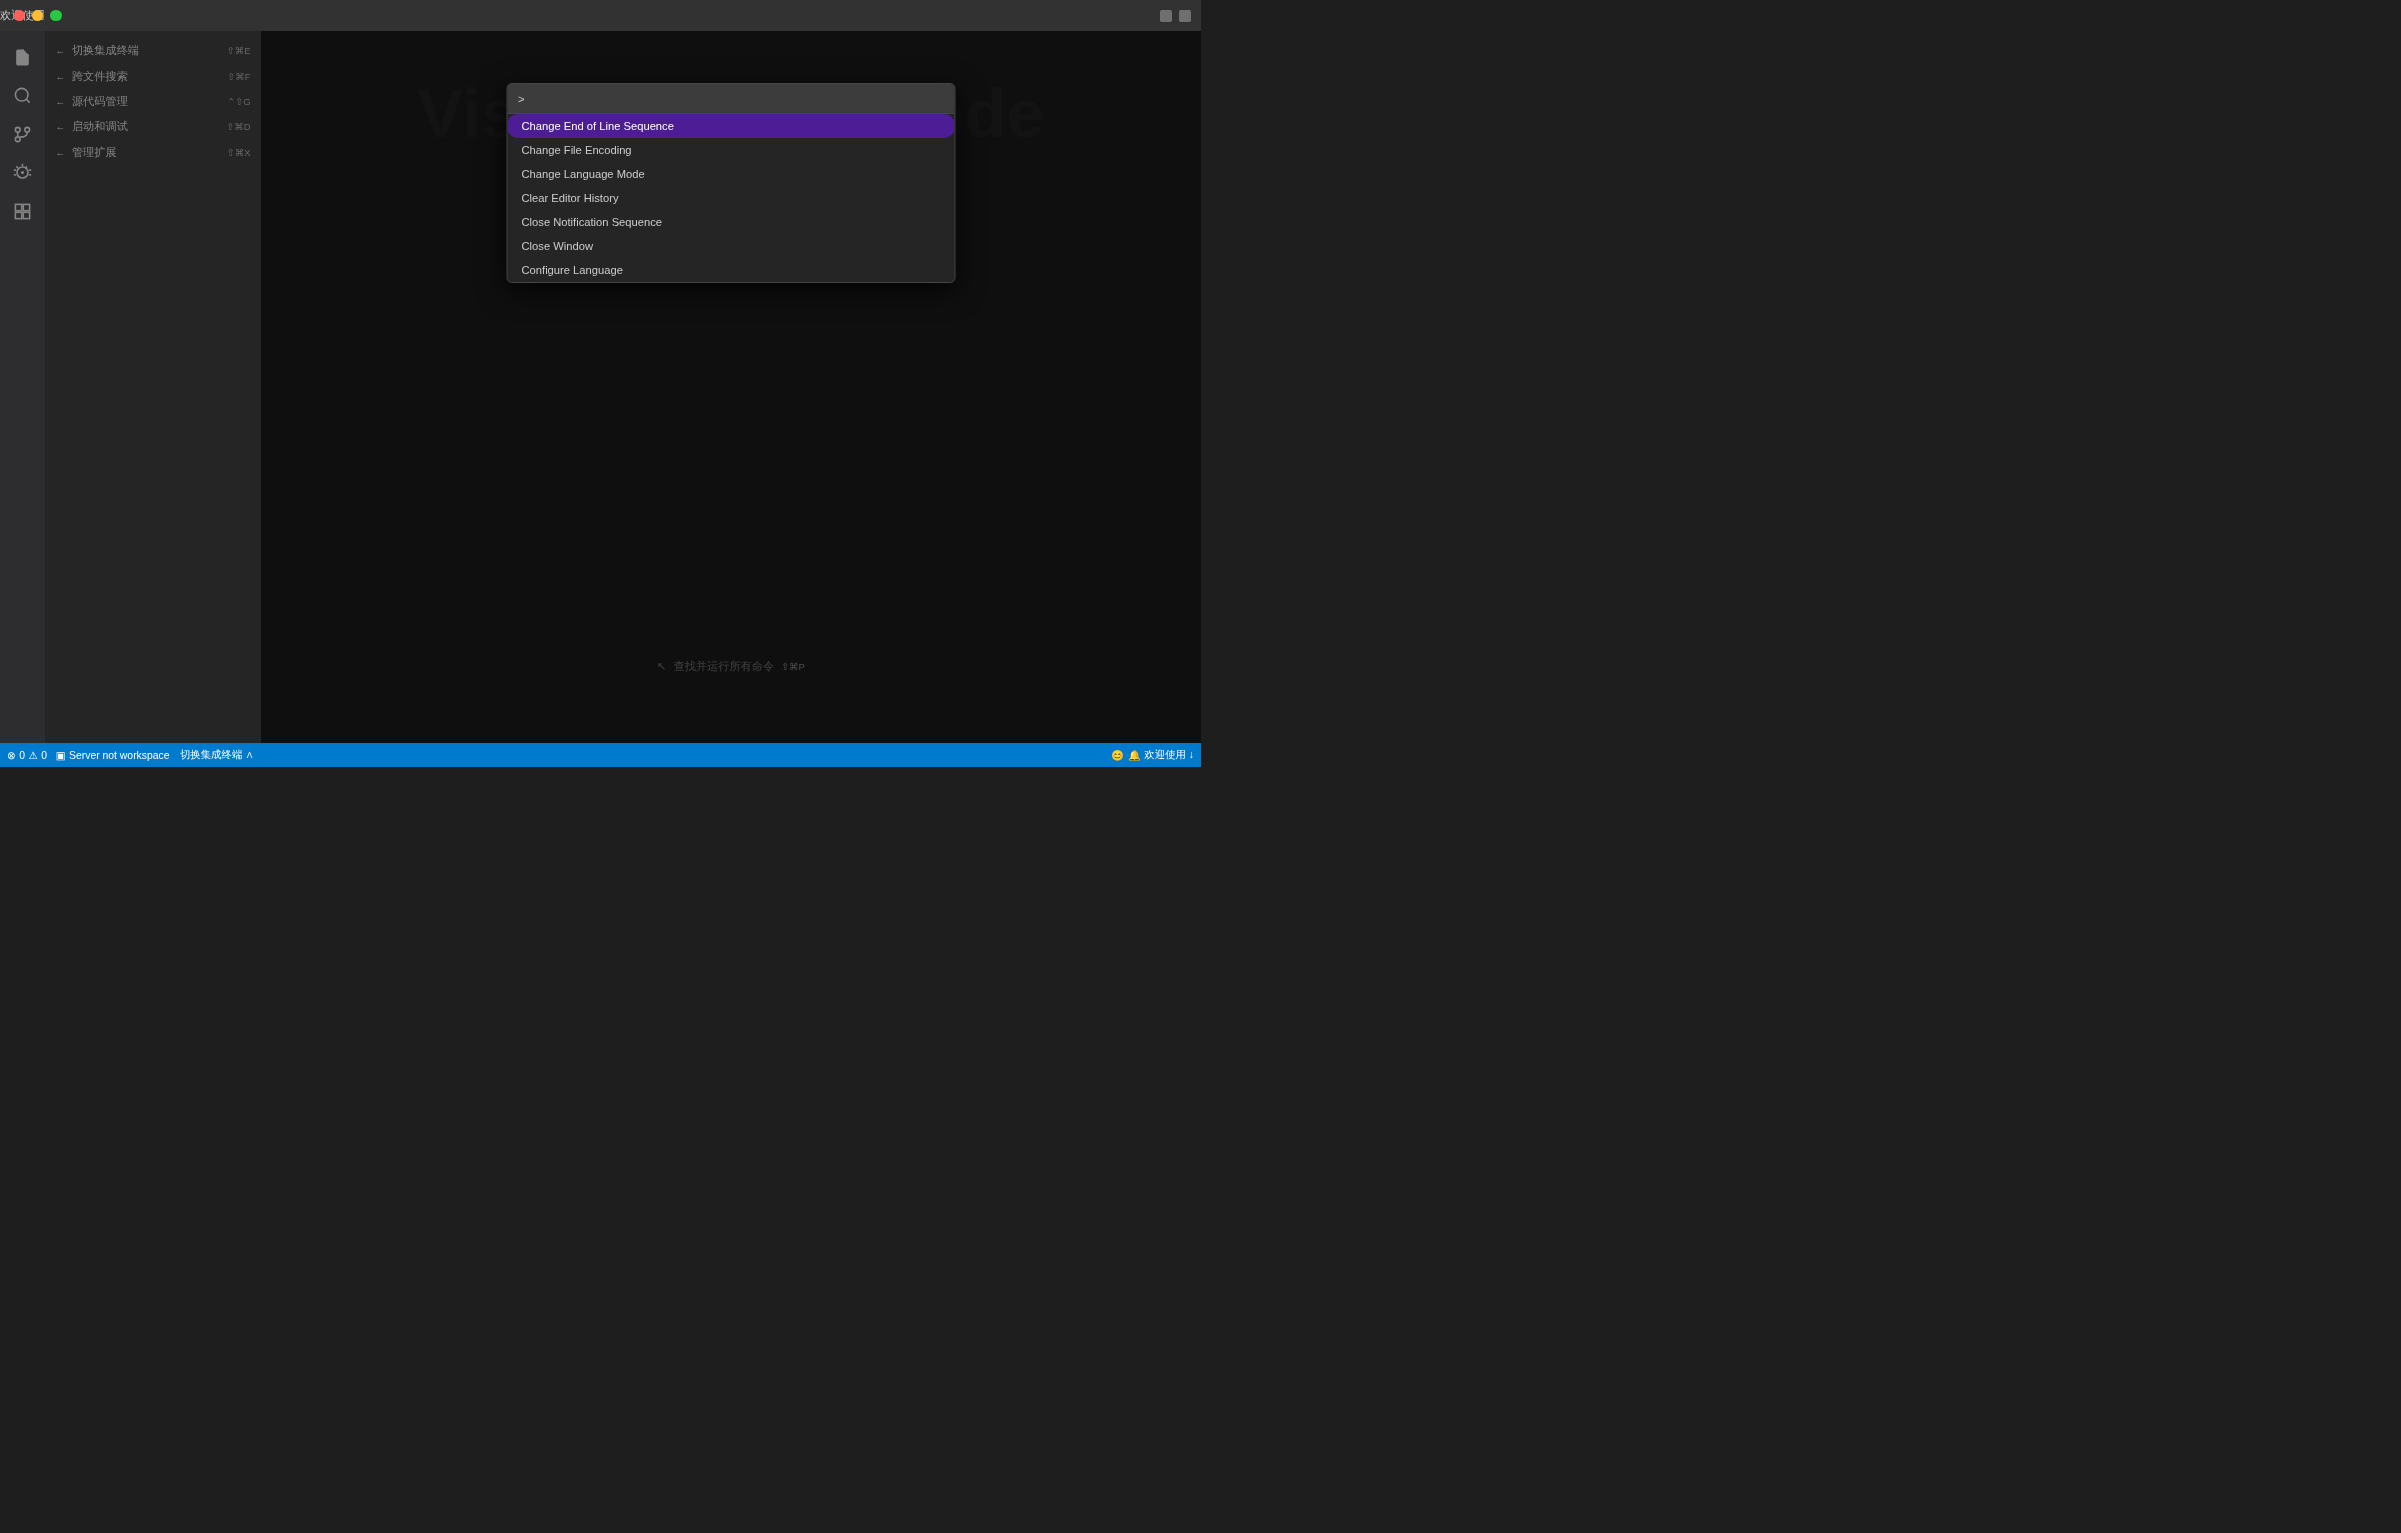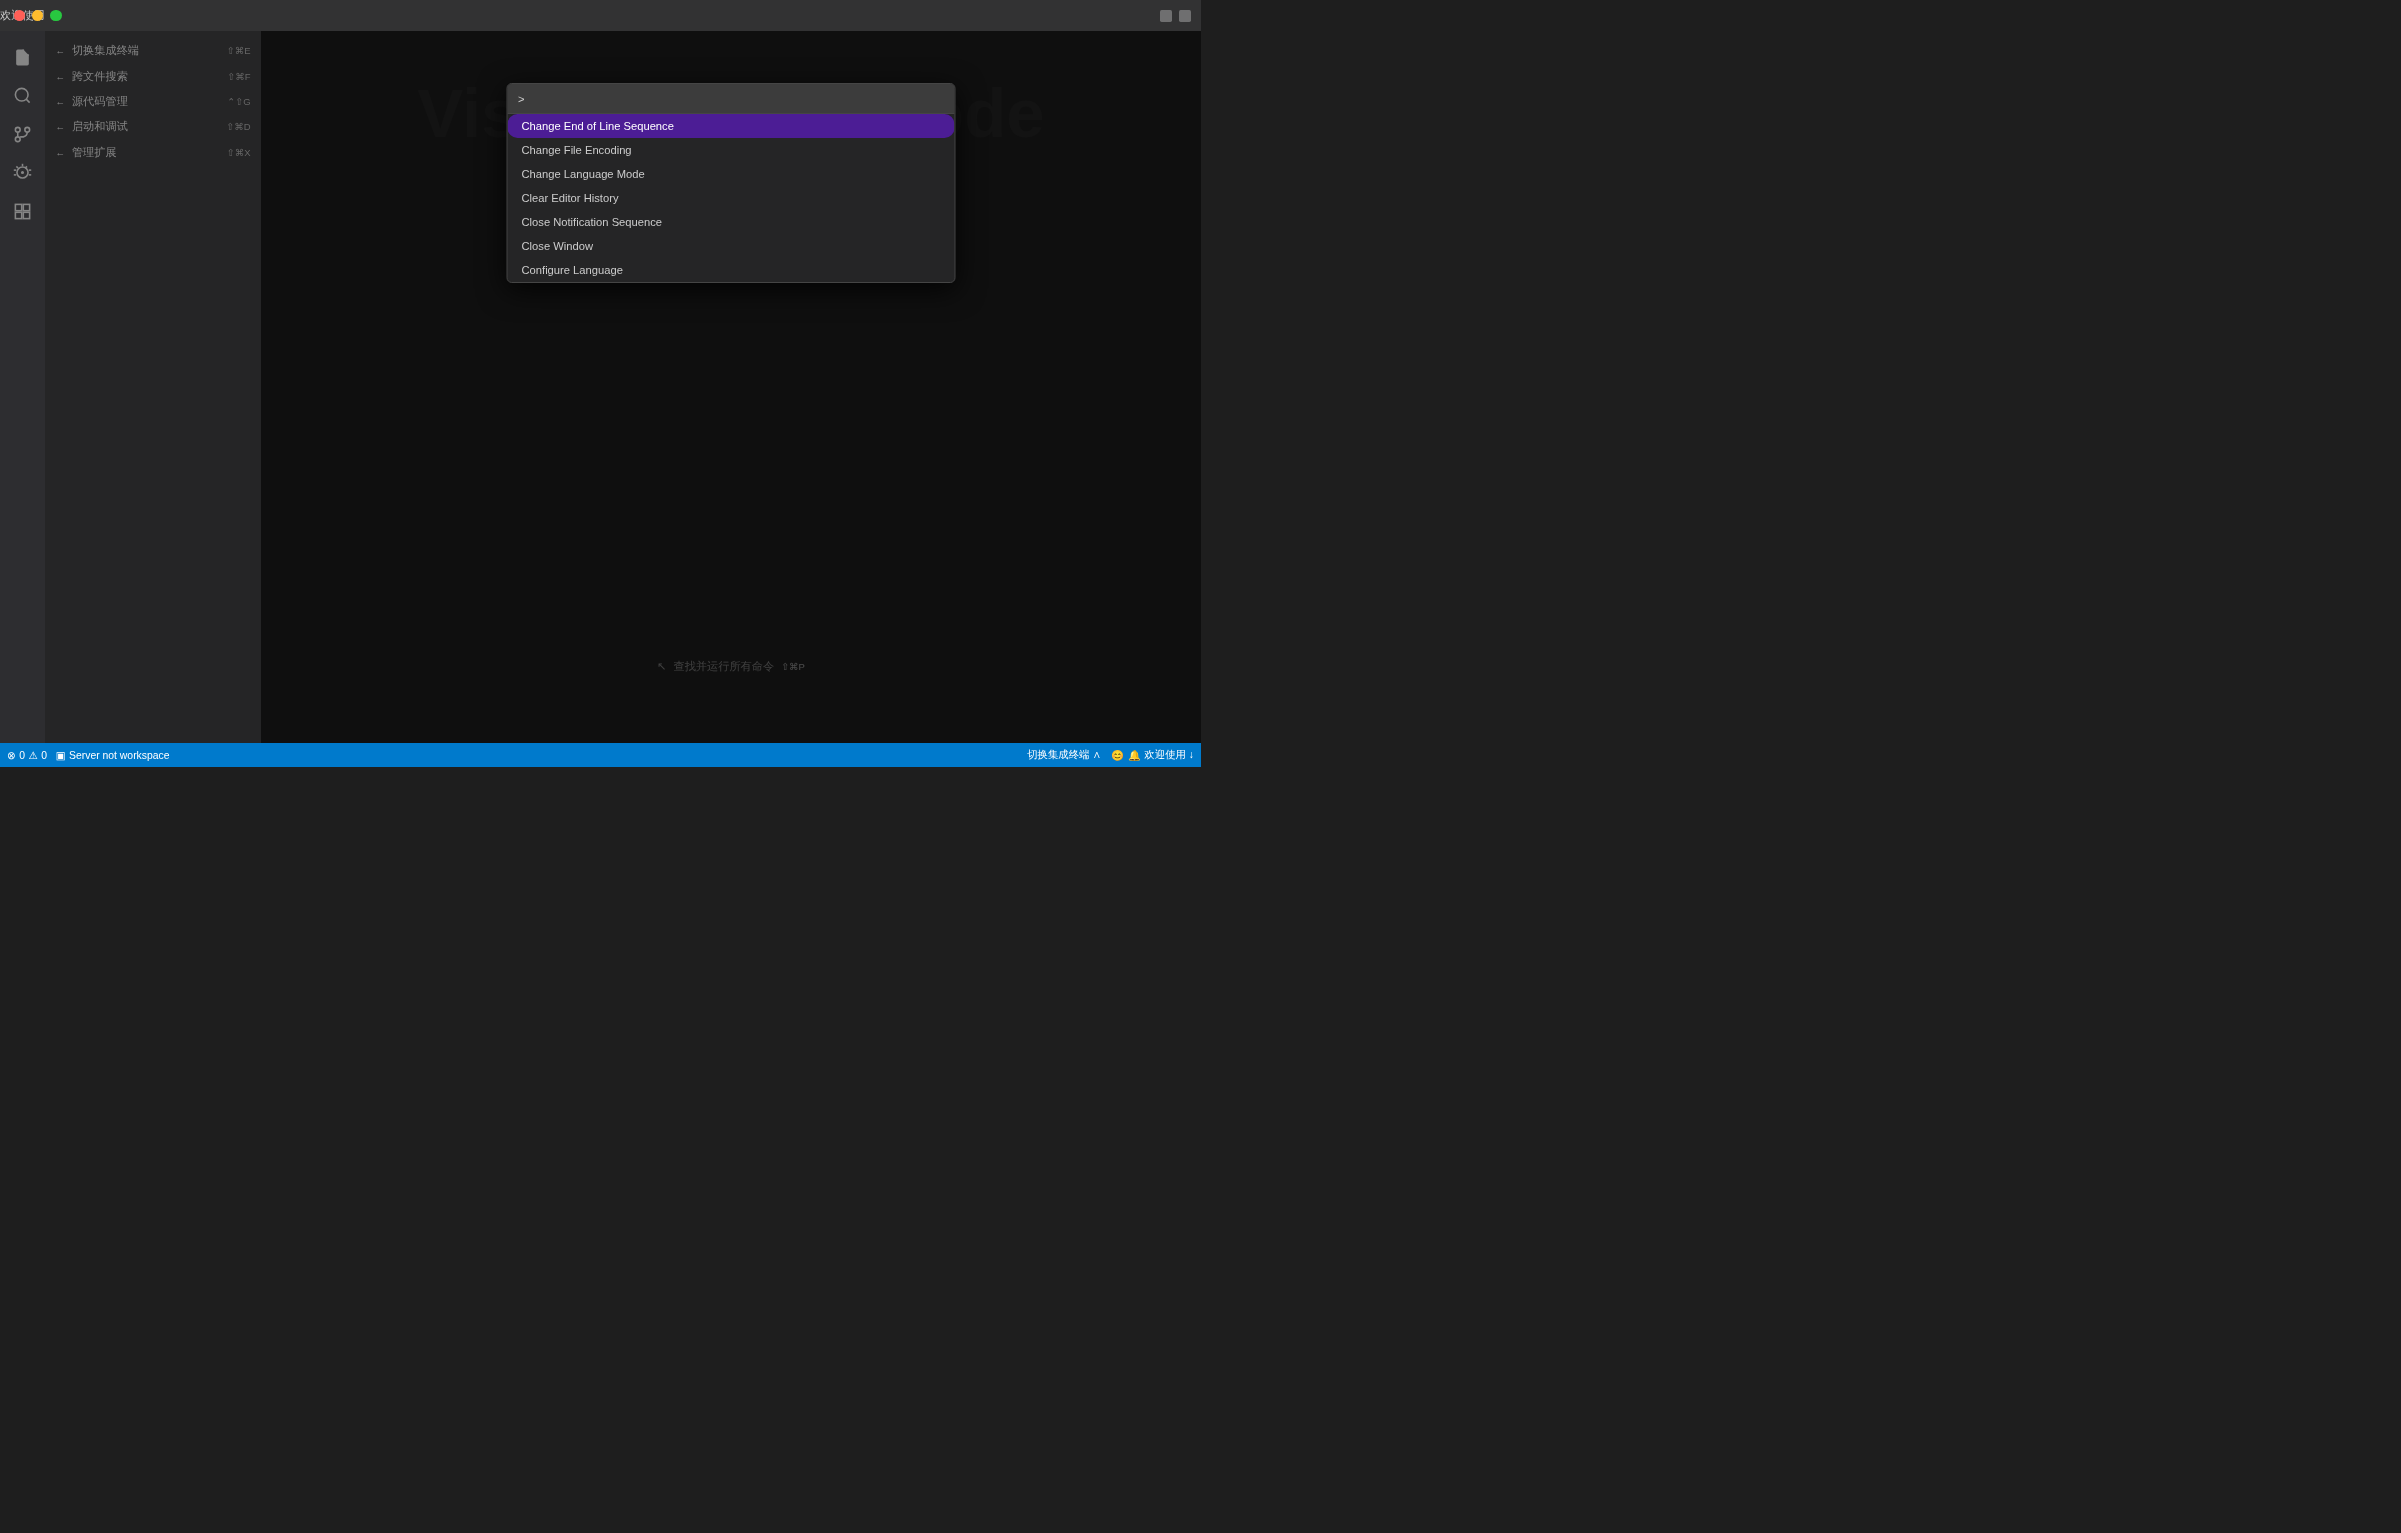--- a/index.html
+++ b/index.html
@@ -373,21 +373,21 @@
       <span>⊗</span>
       <span>0</span>
       <span>⚠</span>
       <span>0</span>
     </div>
     <div class="status-item">
       <span>▣</span>
       <span>Server not workspace</span>
     </div>
   </div>
-  <div style="flex:1;display:flex;justify-content:flex-end;">
+  <div style="flex:1;display:flex;justify-content:flex-start;">
     <div class="status-item">
       <span>切换集成终端 ∧</span>
     </div>
   </div>
   <div class="status-right">
     <div class="status-item">
       <span>😊</span>
       <span>🔔</span>
       <span>欢迎使用 ↓</span>
     </div>

